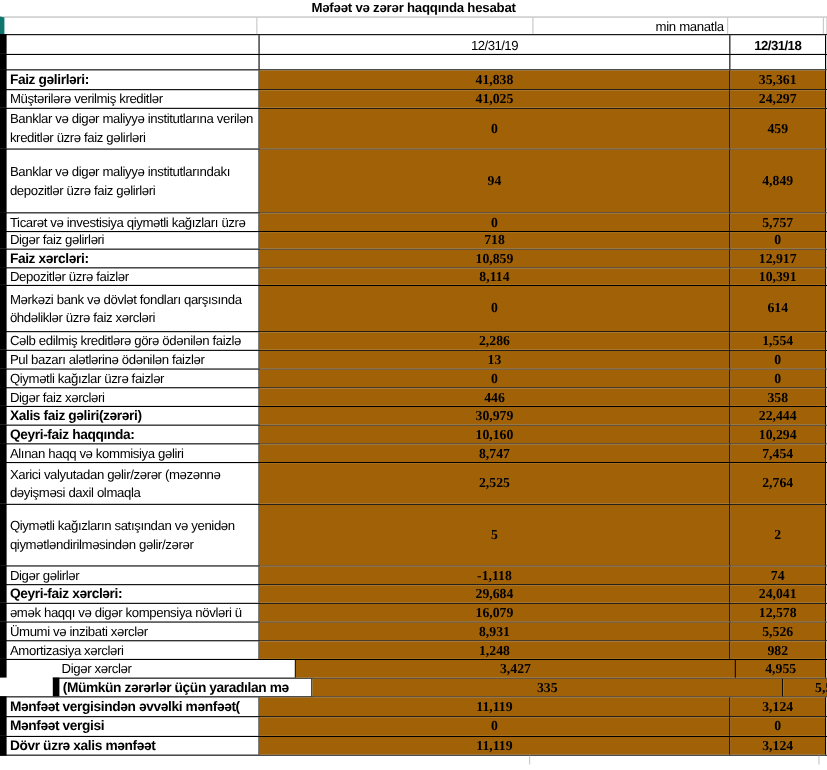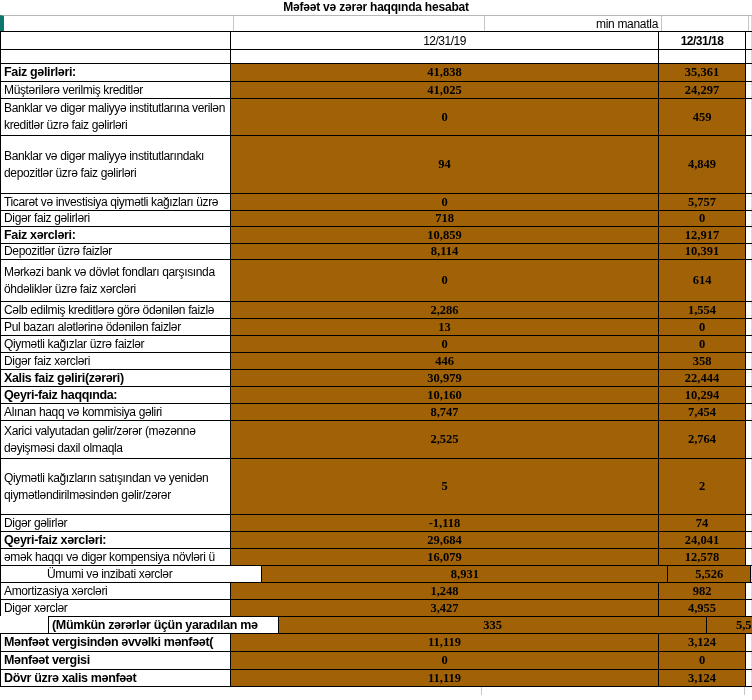--- a/index.html
+++ b/index.html
@@ -23,21 +23,21 @@
   
   .cB1{width:251px;}
   .cB2{width:177px;}
 
   
   .r-light{border-top:1px solid #b7b7b7;border-left:4px solid #0f766e;height:16px;}
   .r-light .cell{border-right:1px solid #c6c6c6;}
   .r-light .cD{border-right:1px solid #d9d9d9;}
 
   
-  .r-dark{border-top:1px solid #000;border-left:1px solid #000000;}
+  .r-dark{border-top:1px solid #000;border-left:6px solid #000000;}
   .r-dark .cA,.r-dark .cB,.r-dark .cC{border-right:1px solid #000;}
   .r-last{border-bottom:1px solid #000;}
 
   .h-row2{height:18px;}
   .h-row3{height:14px;}
 
   .label{
     display:flex;align-items:center;padding-left:3px;padding-right:1px;
     font-size:12px;letter-spacing:-0.35px;line-height:17px;
     white-space:nowrap;
@@ -232,35 +232,35 @@
     <div class="cell cD"></div>
   </div>
 
   <div class="trow r-dark" style="height: 17px;">
     <div class="cell cA label">əmək haqqı və digər kompensiya növləri ü</div>
     <div class="cell cB val green">16,079</div>
     <div class="cell cC val green">12,578</div>
     <div class="cell cD"></div>
   </div>
 
-  <div class="trow r-dark" style="height: 17px; padding-left: 43px;">
+  <div class="trow r-dark" style="height: 17px;">
     <div class="cell cA label">Ümumi və inzibati xərclər</div>
     <div class="cell cB val green">8,931</div>
     <div class="cell cC val green">5,526</div>
     <div class="cell cD"></div>
   </div>
 
   <div class="trow r-dark" style="height: 17px;">
     <div class="cell cA label">Amortizasiya xərcləri</div>
     <div class="cell cB val green">1,248</div>
     <div class="cell cC val green">982</div>
     <div class="cell cD"></div>
   </div>
 
-  <div class="trow r-dark" style="height: 17px;">
+  <div class="trow r-dark" style="height: 17px; padding-left: 47px;">
     <div class="cell cA label">Digər xərclər</div>
     <div class="cell cB val green">3,427</div>
     <div class="cell cC val green">4,955</div>
     <div class="cell cD"></div>
   </div>
 
   <div class="trow r-dark" style="height: 17px; margin-left: 48px;">
     <div class="cell cA label bold">(Mümkün zərərlər üçün yaradılan mə</div>
     <div class="cell cB val green">335</div>
     <div class="cell cC val green">5,574</div>

